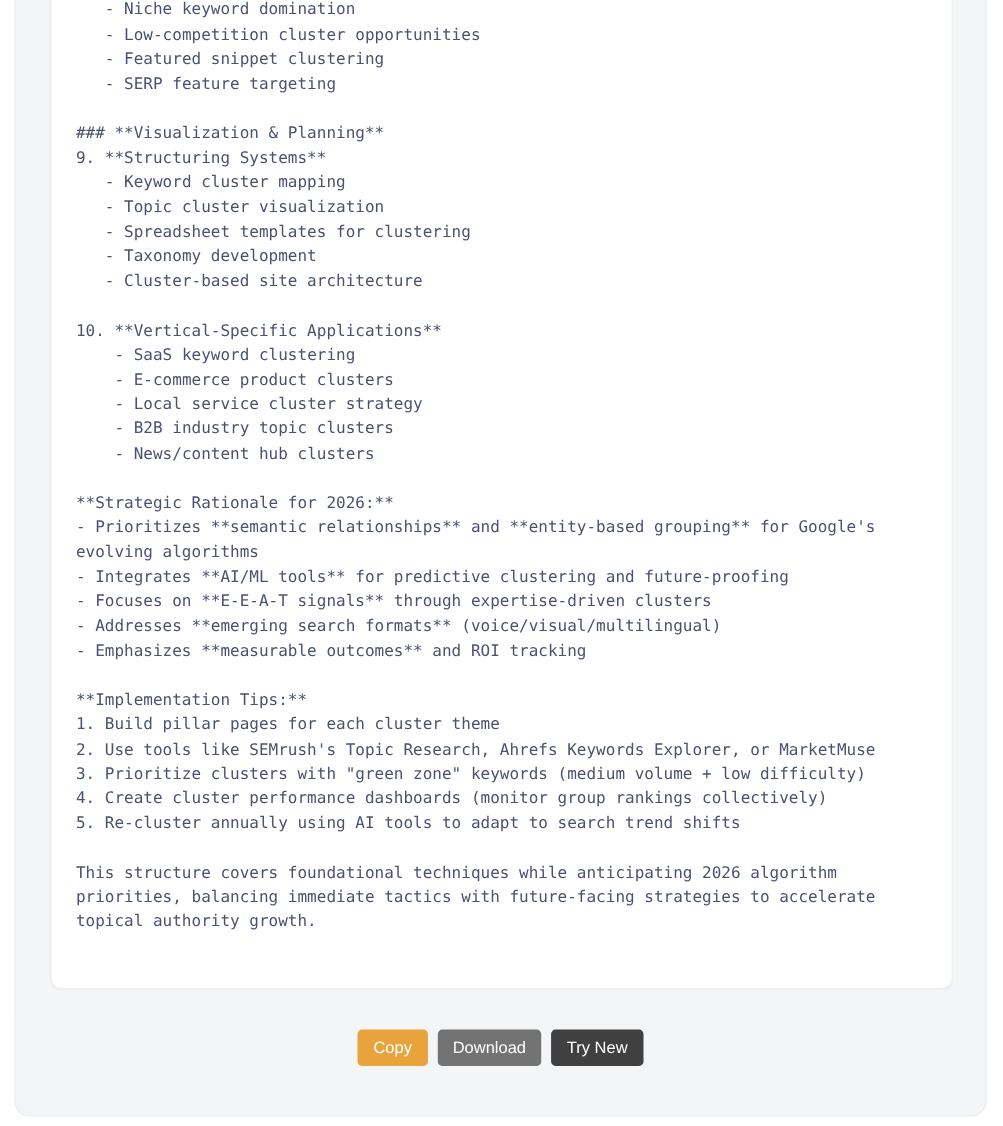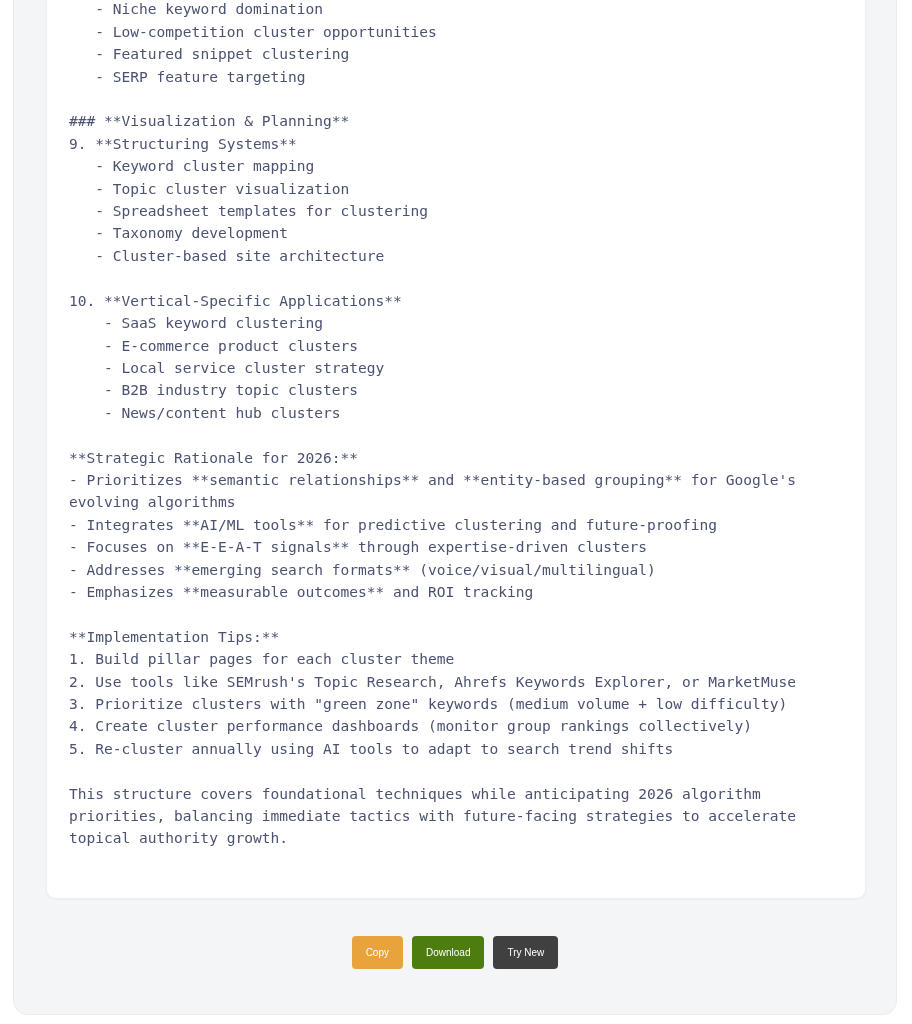--- a/index.html
+++ b/index.html
@@ -85,28 +85,28 @@
   .action-btn {
     display: inline-flex;
     align-items: center;
     justify-content: center;
     height: 33px;
     padding: 0 14px;
     border: none;
     border-radius: 4px;
     color: #ffffff;
     font-family: "Liberation Sans", sans-serif;
-    font-size: 10px;
+    font-size: 15px;
     font-weight: 400;
     line-height: 1;
     cursor: pointer;
     white-space: nowrap;
   }
   .action-btn.copy     { background: #e8a33d; }
-  .action-btn.download { background: #4d7c0f; }
+  .action-btn.download { background: #737373; }
   .action-btn.trynew   { background: #404040; }
 </style>
 </head>
 <body>
 
 <div id="app-root">
 
   <div class="result-panel">
 
     <div class="output-card">

